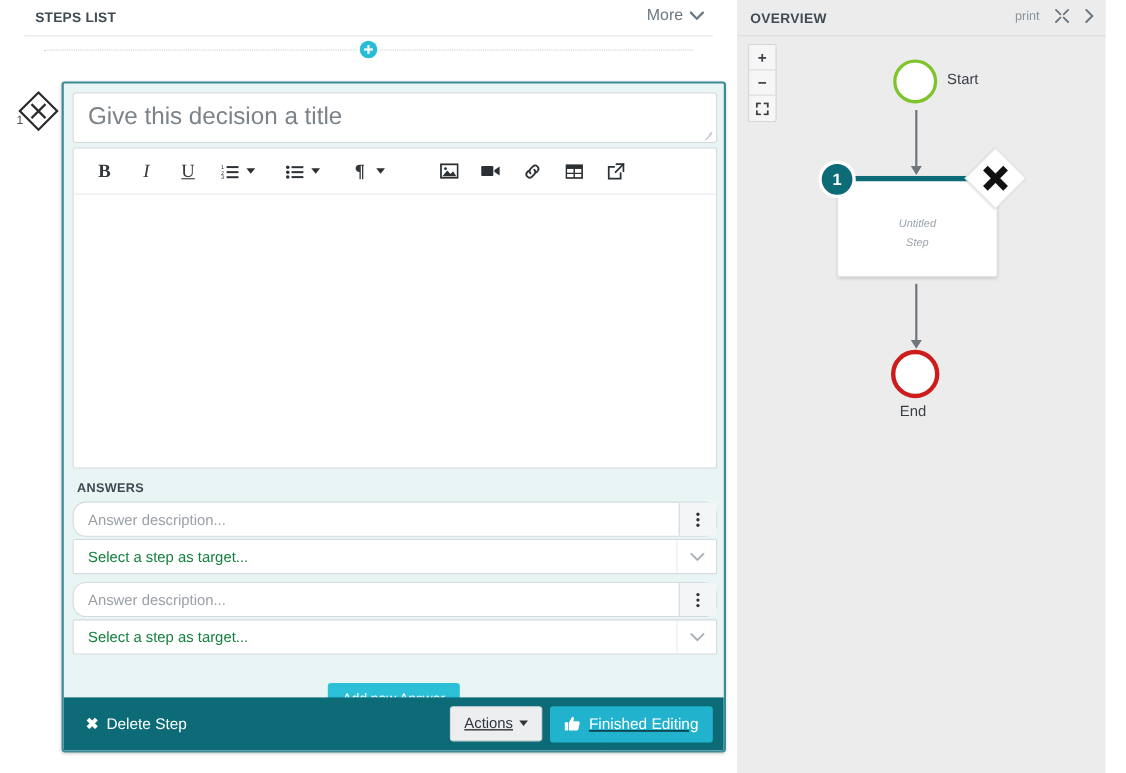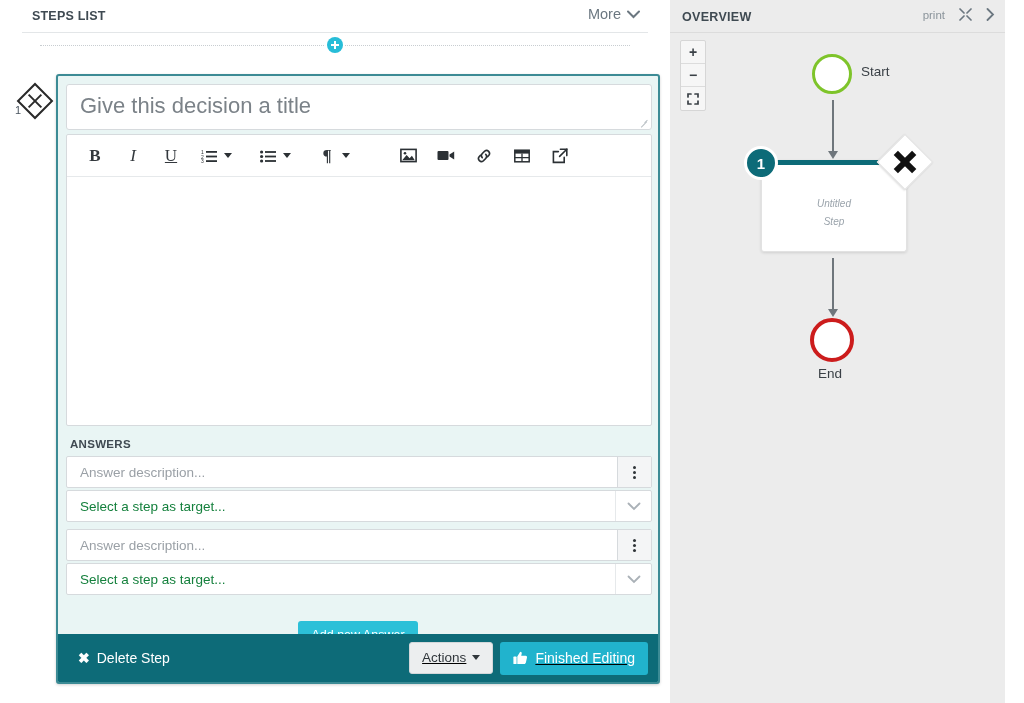--- a/index.html
+++ b/index.html
@@ -169,21 +169,21 @@
   }
   .answer-group { position: absolute; left: 8px; width: 586px; }
   .ag1 { top: 380px; }
   .ag2 { top: 453px; }
 
   .answer-row {
     position: relative; height: 32px;
     display: flex;
     background: #fff;
     border: 1px solid #d6dadd;
-    border-radius: 2px;
+    border-radius: 12px;
   }
   .answer-input {
     flex: 1;
     display: flex; align-items: center;
     padding-left: 13px;
     font-size: 13.5px; color: #9aa0a6;
     cursor: text;
   }
   .answer-menu {
     width: 34px;

